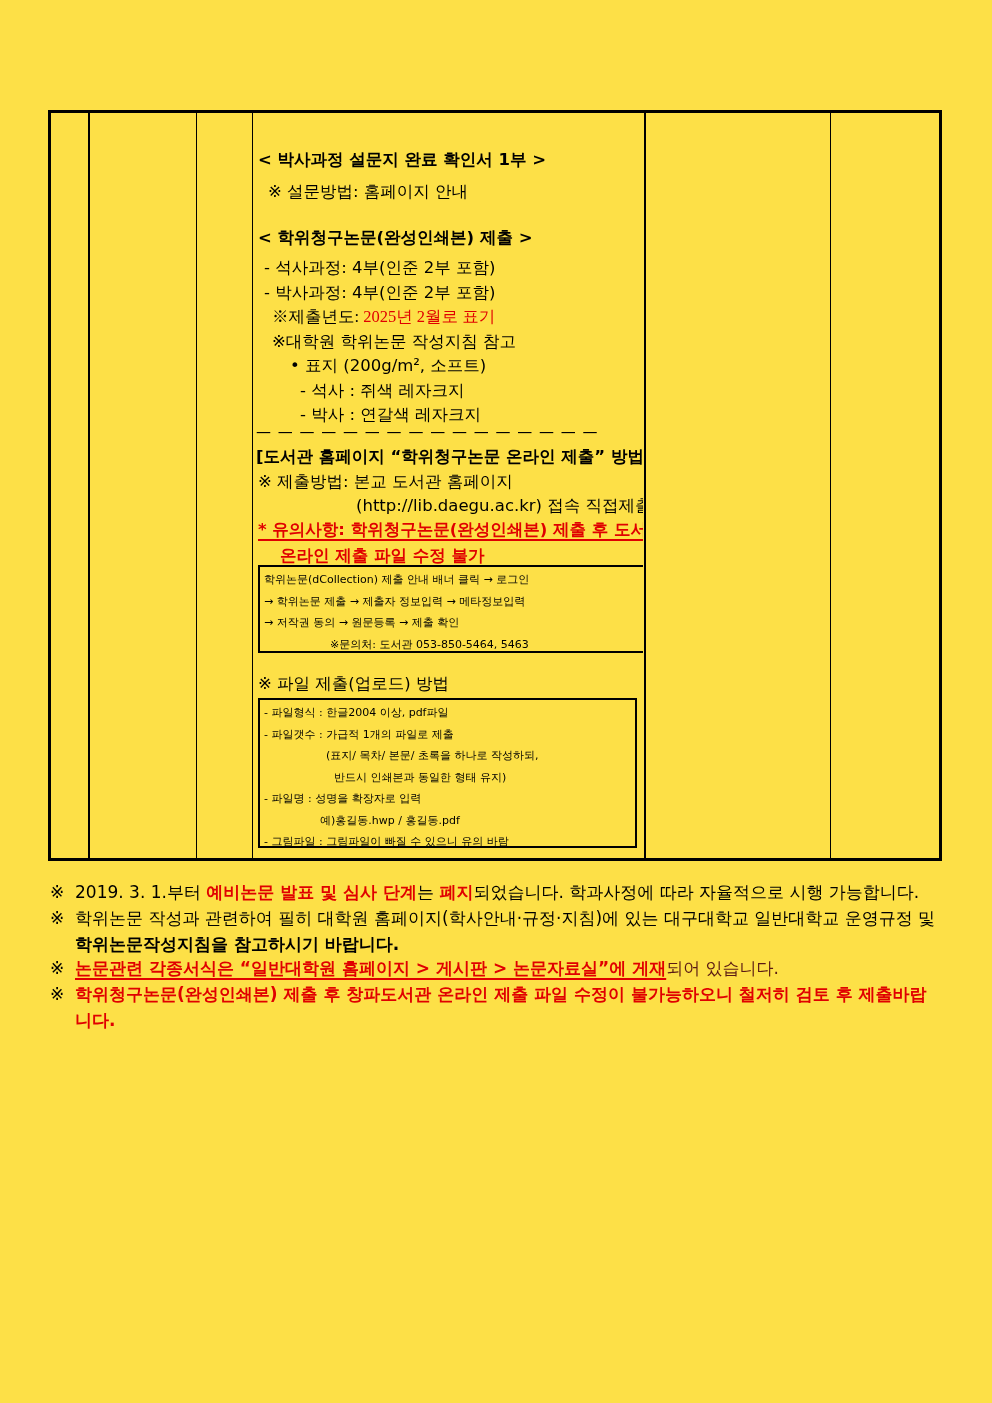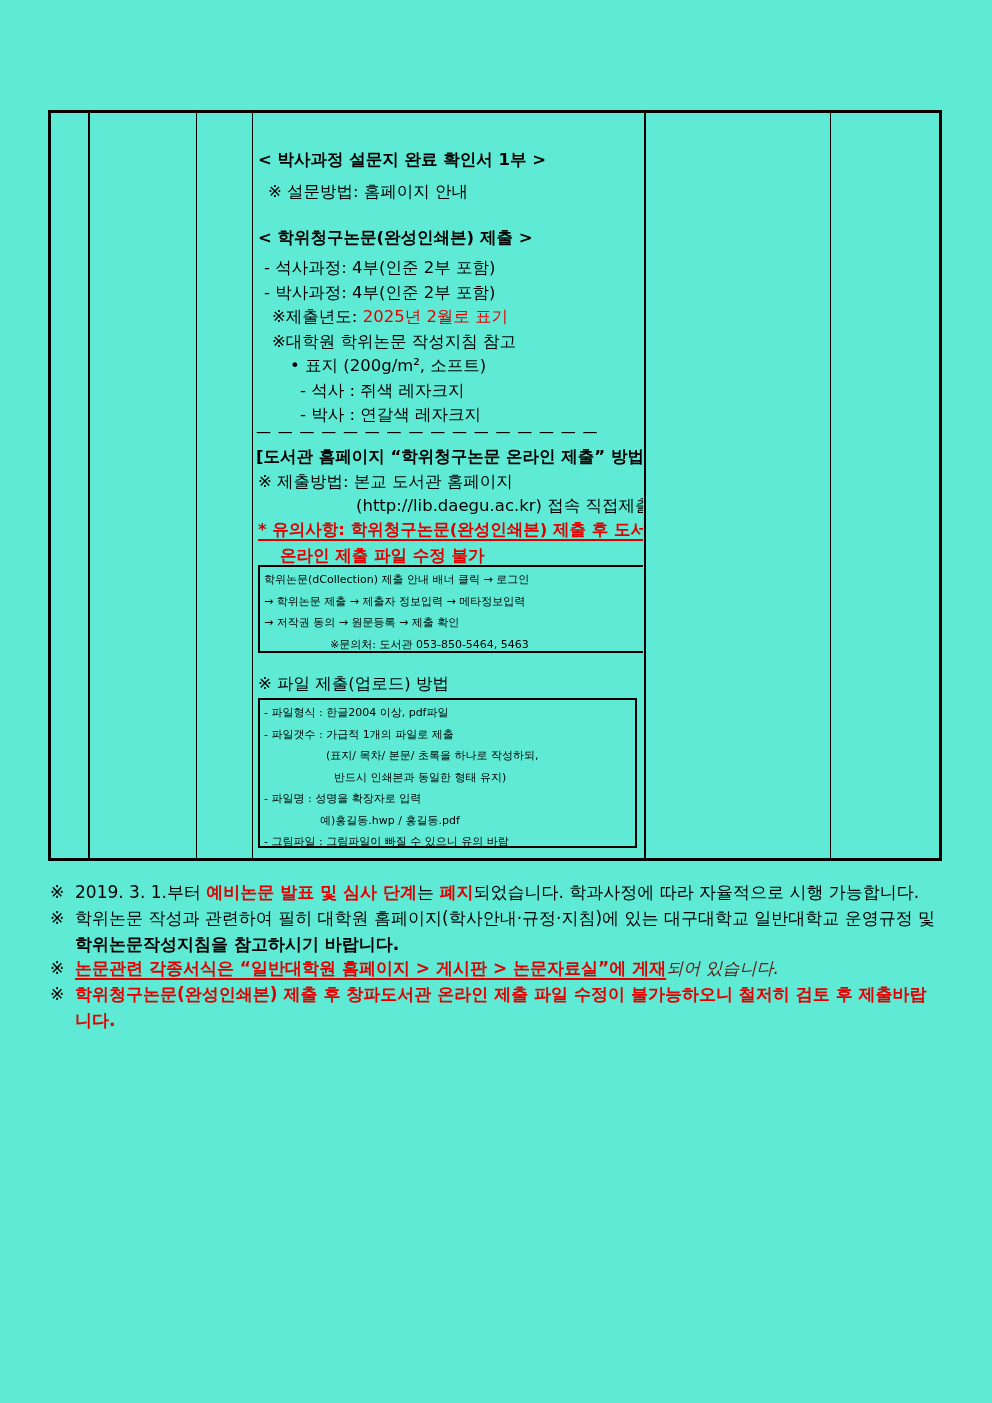--- a/index.html
+++ b/index.html
@@ -1,18 +1,18 @@
 <!DOCTYPE html>
 <html><head>
 <meta charset="utf-8">
 <style>
   * { margin:0; padding:0; box-sizing:border-box; }
   html,body { background:#ffffff; }
   .page {
-    position:relative; width:992px; height:1403px; background:#5eead4;
+    position:relative; width:992px; height:1403px; background:#fde047;
     font-family:"DejaVu Sans","Liberation Sans",sans-serif;
     overflow:hidden; color:#000;
   }
   
   .tbl { position:absolute; left:48px; top:110px; width:894px; height:751px;
          border:3px solid #000; }
   .vline { position:absolute; top:113px; height:745px; width:2px; background:#000; }
   .v1 { left:88px; width:2px; }
   .v2 { left:196px; width:1px; }
   .v3 { left:252px; width:1px; }
@@ -28,21 +28,21 @@
           text-decoration-thickness:2px; text-underline-offset:4px; }
   .sep { letter-spacing:1px; font-size:15px; color:#000; }
   .inbox { position:absolute; border:2px solid #000; overflow:hidden; }
   .inbox .bl { white-space:nowrap; font-size:11px; line-height:21.5px; position:relative; }
   
   .note { position:absolute; white-space:nowrap; font-size:17px; line-height:24px; }
   .nmark { display:inline-block; width:25px; color:#000; }
   .nred { color:#e00000; font-weight:bold; }
   .nredu { color:#e00000; font-weight:bold; text-decoration:underline;
            text-decoration-thickness:2px; text-underline-offset:4px; }
-  .ndark { color:#5b1a14;font-style:italic; }
+  .ndark { color:#5b1a14; }
 </style>
 </head>
 <body>
 
 <div class="page">
 
   <div class="tbl"></div>
   <div class="vline v1"></div>
   <div class="vline v2"></div>
   <div class="vline v3"></div>
@@ -50,21 +50,21 @@
   <div class="vline v5"></div>
 
   <div class="cell">
 
     <div class="ln b" style="left:4px; top:36px;">&lt; 박사과정 설문지 완료 확인서 1부 &gt;</div>
     <div class="ln" style="left:14px; top:68px;">※ 설문방법: 홈페이지 안내</div>
 
     <div class="ln b" style="left:4px; top:114px;">&lt; 학위청구논문(완성인쇄본) 제출 &gt;</div>
     <div class="ln" style="left:10px; top:144px;">- 석사과정: 4부(인준 2부 포함)</div>
     <div class="ln" style="left:10px; top:169px;">- 박사과정: 4부(인준 2부 포함)</div>
-    <div class="ln" style="left:18px; top:193px;">
+    <div class="ln" style="left:18px; top:193px;font-family:Liberation Serif, serif;">
       <span>※제출년도: </span><span class="red">2025년 2월로 표기</span>
     </div>
     <div class="ln" style="left:18px; top:218px;">※대학원 학위논문 작성지침 참고</div>
     <div class="ln" style="left:36px; top:242px;">• 표지 (200g/m², 소프트)</div>
     <div class="ln" style="left:46px; top:267px;">- 석사 : 쥐색 레자크지</div>
     <div class="ln" style="left:46px; top:291px;">- 박사 : 연갈색 레자크지</div>
 
     <div class="ln sep" style="left:2px; top:308px;">— — — — — — — — — — — — — — — —</div>
 
     <div class="ln b" style="left:2px; top:333px;">[도서관 홈페이지 “학위청구논문 온라인 제출” 방법]</div>

